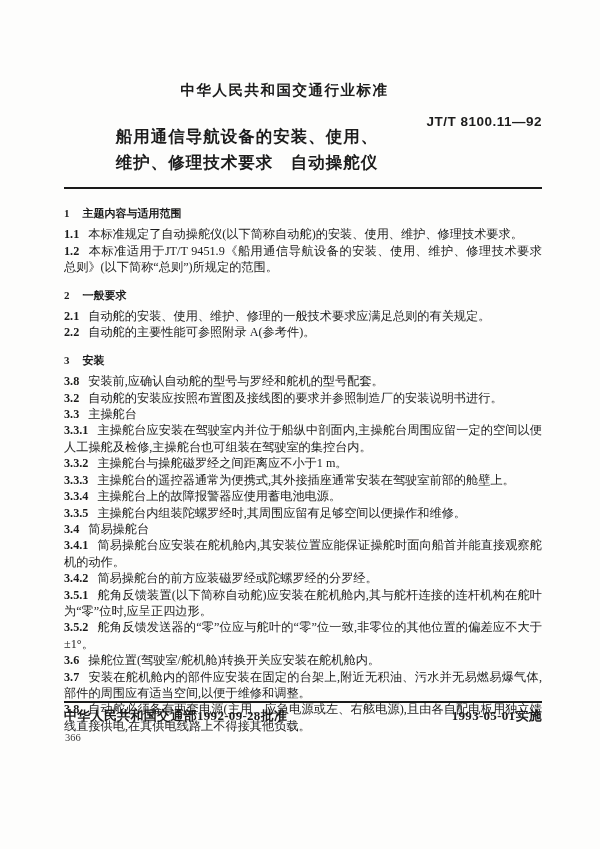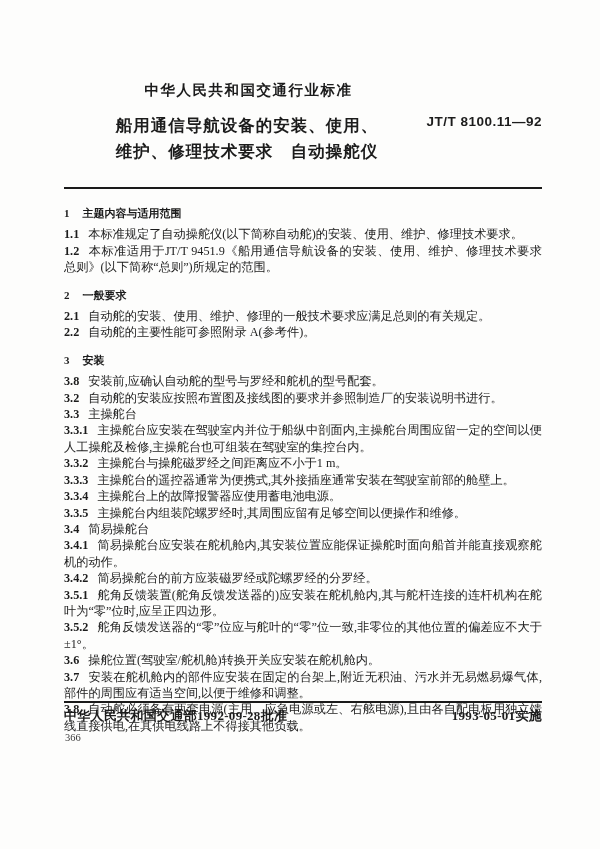--- a/index.html
+++ b/index.html
@@ -9,30 +9,30 @@
     margin:0 auto;
     background:#fdfdfc;
     color:#1c1c1c;
     font-family:"Liberation Serif","DejaVu Serif",serif;
     overflow:hidden;
   }
   
   .authority{
     position:absolute;top:81px;left:0;width:497px;
     text-align:center;
-    font-size:14.5px;font-weight:bold;letter-spacing:1.5px;
+    font-size:14.5px;font-weight:bold;letter-spacing:1.5px;padding-left:36px;
   }
   .std-number{
     position:absolute;top:114px;right:58px;
     font-size:13.5px;font-weight:bold;
     font-family:"Liberation Sans","DejaVu Sans",sans-serif;
     letter-spacing:0.5px;
   }
   .doc-title{
-    position:absolute;top:113px;left:0;width:494px;
+    position:absolute;top:124px;left:0;width:494px;
     text-align:center;
     font-size:16.5px;font-weight:bold;line-height:26px;letter-spacing:1px;
   }
   .rule{
     position:absolute;left:64px;width:478px;height:2px;background:#1a1a1a;
   }
   .rule-header{top:187px;}
   .rule-footer{top:701px;}
   
   .doc-body{
@@ -89,21 +89,21 @@
       <p class="clause"><span class="num">3.2</span><span class="txt">自动舵的安装应按照布置图及接线图的要求并参照制造厂的安装说明书进行。</span></p>
       <p class="clause"><span class="num">3.3</span><span class="txt">主操舵台</span></p>
       <p class="clause"><span class="num">3.3.1</span><span class="txt">主操舵台应安装在驾驶室内并位于船纵中剖面内,主操舵台周围应留一定的空间以便人工操舵及检修,主操舵台也可组装在驾驶室的集控台内。</span></p>
       <p class="clause"><span class="num">3.3.2</span><span class="txt">主操舵台与操舵磁罗经之间距离应不小于1 m。</span></p>
       <p class="clause"><span class="num">3.3.3</span><span class="txt">主操舵台的遥控器通常为便携式,其外接插座通常安装在驾驶室前部的舱壁上。</span></p>
       <p class="clause"><span class="num">3.3.4</span><span class="txt">主操舵台上的故障报警器应使用蓄电池电源。</span></p>
       <p class="clause"><span class="num">3.3.5</span><span class="txt">主操舵台内组装陀螺罗经时,其周围应留有足够空间以便操作和维修。</span></p>
       <p class="clause"><span class="num">3.4</span><span class="txt">简易操舵台</span></p>
       <p class="clause"><span class="num">3.4.1</span><span class="txt">简易操舵台应安装在舵机舱内,其安装位置应能保证操舵时面向船首并能直接观察舵机的动作。</span></p>
       <p class="clause"><span class="num">3.4.2</span><span class="txt">简易操舵台的前方应装磁罗经或陀螺罗经的分罗经。</span></p>
-      <p class="clause"><span class="num">3.5.1</span><span class="txt">舵角反馈装置(舵角反馈发送器的)应安装在舵机舱内,其与舵杆连接的连杆机构在舵叶为“零”位时,应呈正四边形。</span></p>
+      <p class="clause"><span class="num">3.5.1</span><span class="txt">舵角反馈装置(以下简称自动舵)应安装在舵机舱内,其与舵杆连接的连杆机构在舵叶为“零”位时,应呈正四边形。</span></p>
       <p class="clause"><span class="num">3.5.2</span><span class="txt">舵角反馈发送器的“零”位应与舵叶的“零”位一致,非零位的其他位置的偏差应不大于±1°。</span></p>
       <p class="clause"><span class="num">3.6</span><span class="txt">操舵位置(驾驶室/舵机舱)转换开关应安装在舵机舱内。</span></p>
       <p class="clause"><span class="num">3.7</span><span class="txt">安装在舵机舱内的部件应安装在固定的台架上,附近无积油、污水并无易燃易爆气体,部件的周围应有适当空间,以便于维修和调整。</span></p>
       <p class="clause"><span class="num">3.8</span><span class="txt">自动舵必须备有两套电源(主用、应急电源或左、右舷电源),且由各自配电板用独立馈线直接供电,在其供电线路上不得接其他负载。</span></p>
     </div>
 
   <div class="rule rule-footer"></div>
 
   <div class="footer-row">
     <span>中华人民共和国交通部1992-09-28批准</span>

